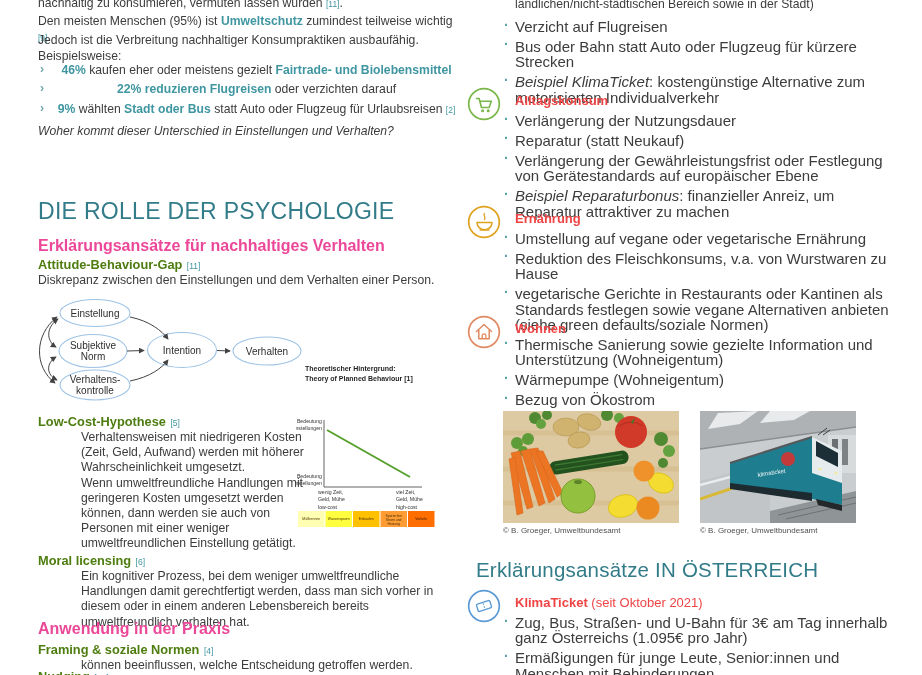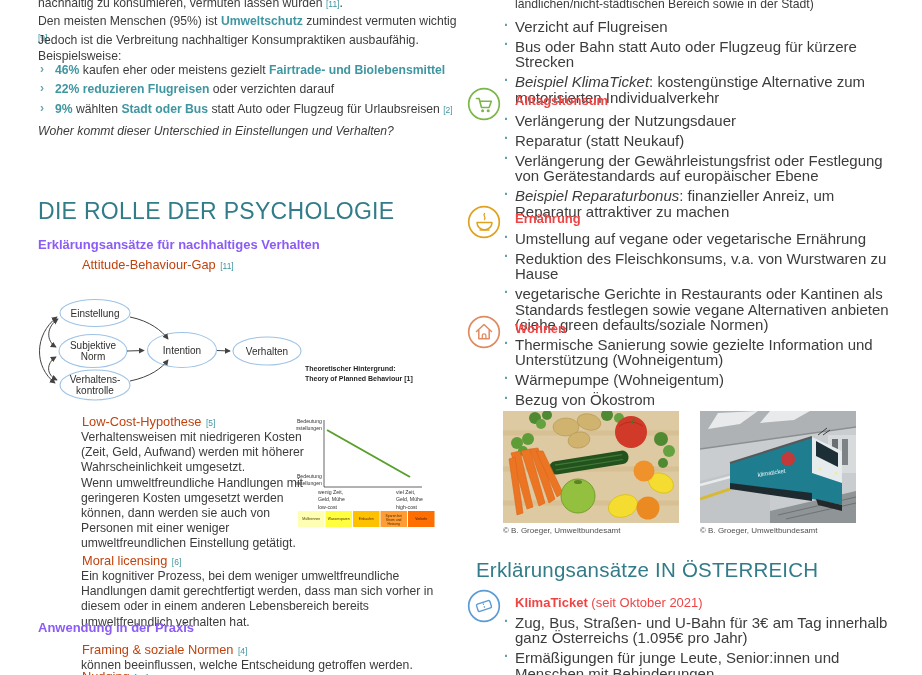--- a/index.html
+++ b/index.html
@@ -7,24 +7,24 @@
         font-family:"Liberation Sans",sans-serif;color:#3c3c3c;}
   .lb{position:absolute;left:38px;width:420px;}
   .rb{position:absolute;}
   .body{font-size:12.2px;line-height:15.8px;color:#3c3c3c;}
   .tight{line-height:15.2px;margin-left:43px;}
   .em{color:#3f96a1;font-weight:700;}
   .cite{color:#3f96a1;font-size:8.5px;}
   .it{font-style:italic;}
   .h1{font-size:23px;line-height:28px;color:#327c89;font-weight:400;letter-spacing:.3px;}
   .h2{font-size:20.5px;line-height:25px;color:#327c89;font-weight:400;letter-spacing:.2px;}
-  .bold13{font-size:13px;font-weight:700;color:#8b5cf6;}
-  .tealtitle{color:#c2410c;font-weight:400;font-size:12.8px;line-height:15px;margin-left:44px;}
+  .bold13{font-size:16px;font-weight:700;color:#ec4899;}
+  .tealtitle{color:#4d7c0f;font-weight:700;font-size:12.8px;line-height:15px;}
   ul.llist{list-style:none;margin:0;padding:0;width:420px;}
-  ul.llist li{position:relative;padding-left:17px;margin-bottom:3.5px;font-size:12.2px;line-height:15.8px;}
+  ul.llist li{position:relative;padding-left:17px;margin-bottom:3.5px;font-size:12.2px;line-height:15.8px;text-align:center;}
   ul.llist li::before{content:"\203A";position:absolute;left:2px;top:-1px;color:#6fa7ae;font-weight:700;}
   ul.rlist{list-style:none;margin:0;padding:0;width:396px;}
   ul.rlist li{position:relative;padding-left:13px;margin-bottom:4.5px;font-size:15px;line-height:15.4px;color:#3c3c3c;}
   ul.rlist li::before{content:"\00B7";position:absolute;left:2px;top:-1.5px;color:#57a0a8;font-weight:700;font-size:14px;}
   .sec-title{font-size:13px;font-weight:700;color:#ef4444;line-height:16px;}
   .sec-title .norm{font-weight:400;}
   .icon-badge{position:absolute;width:34px;height:34px;}
   .photo{position:absolute;}
   .photo svg{display:block;}
   .caption{font-size:8px;color:#4f4f4f;margin-top:3px;}
@@ -32,21 +32,21 @@
 </head>
 <body>
 
 <div class="page">
 
   <div class="lb body" style="top:-4px">
     <span>nachhaltig zu konsumieren, vermuten lassen würden </span><span class="cite">[11]</span><span>.</span>
   </div>
 
   <div class="lb body" style="top:14px">
-    <span>Den meisten Menschen (95%) ist </span><span class="em">Umweltschutz</span><span> zumindest vermuten wichtig </span><span class="cite">[9]</span><span>.</span>
+    <span>Den meisten Menschen (95%) ist </span><span class="em">Umweltschutz</span><span> zumindest teilweise wichtig </span><span class="cite">[9]</span><span>.</span>
   </div>
 
   <div class="lb body" style="top:33px">
     <span>Jedoch ist die Verbreitung nachhaltiger Konsumpraktiken ausbaufähig. Beispielsweise:</span>
   </div>
 
   <ul class="llist lb" style="top:63px">
     <li>
       <span class="em">46%</span><span> kaufen eher oder meistens gezielt </span><span class="em">Fairtrade- und Biolebensmittel</span>
     </li>
@@ -63,20 +63,21 @@
   </div>
 
   <div class="lb h1" style="top:197px">DIE ROLLE DER PSYCHOLOGIE</div>
 
   <div class="lb bold13" style="top:237px">Erklärungsansätze für nachhaltiges Verhalten</div>
 
   <div class="lb" style="top:255px">
     <div>
       <span class="tealtitle">Attitude-Behaviour-Gap</span> <span class="cite">[11]</span>
     </div>
+    <div class="body">Diskrepanz zwischen den Einstellungen und dem Verhalten einer Person.</div>
   </div>
 
   <svg class="lb" style="top:291px" width="420" height="115" viewBox="0 0 420 115">
     <defs>
       <marker id="ah" markerWidth="7" markerHeight="7" refX="5.2" refY="3" orient="auto">
         <path d="M0,0 L6,3 L0,6 z" fill="#434343"></path>
       </marker>
       <marker id="ahr" markerWidth="7" markerHeight="7" refX="5.2" refY="3" orient="auto-start-reverse">
         <path d="M0,0 L6,3 L0,6 z" fill="#434343"></path>
       </marker>

